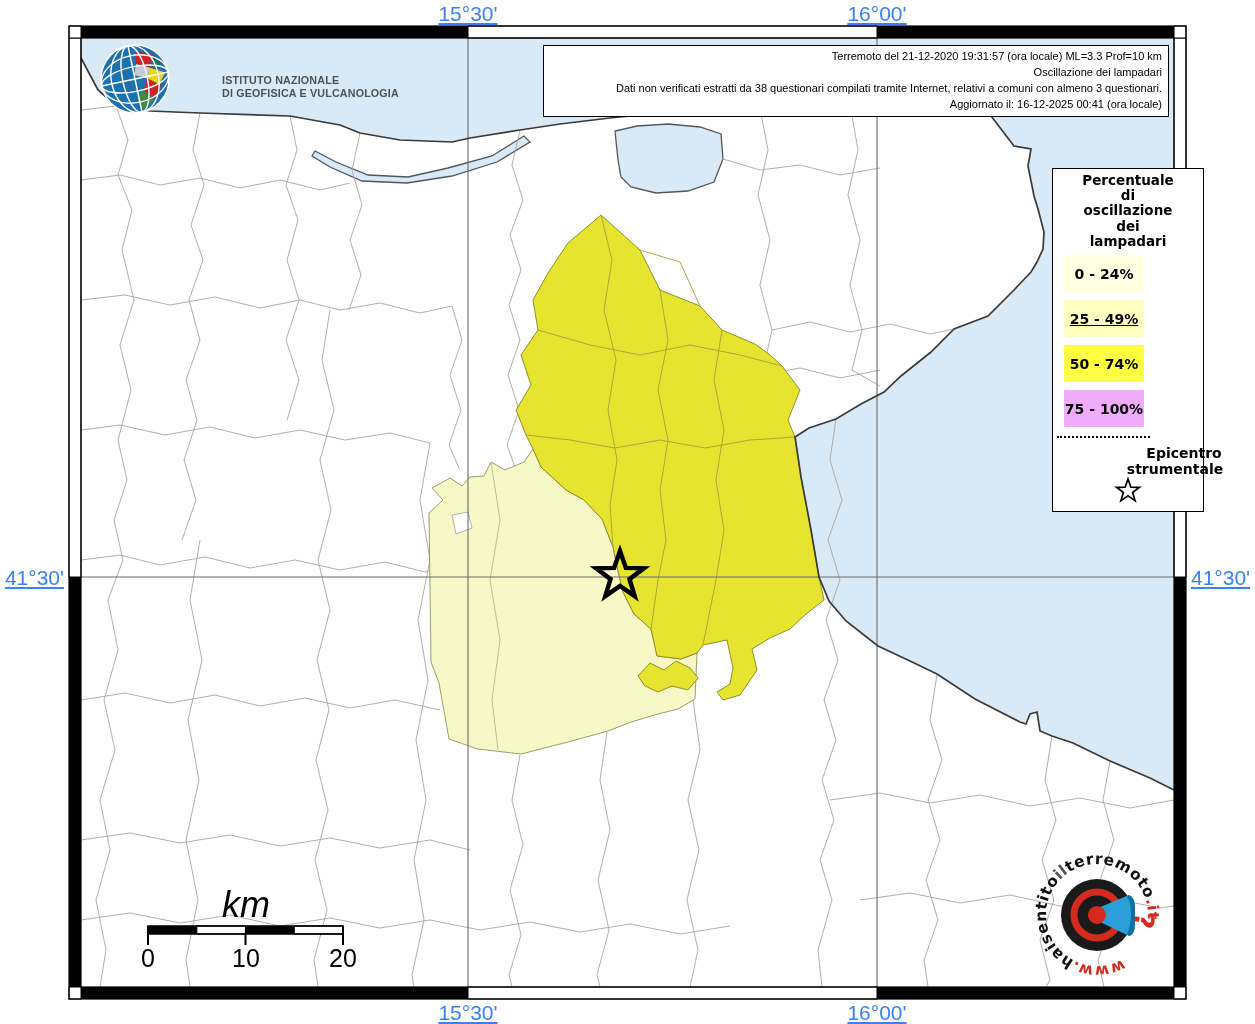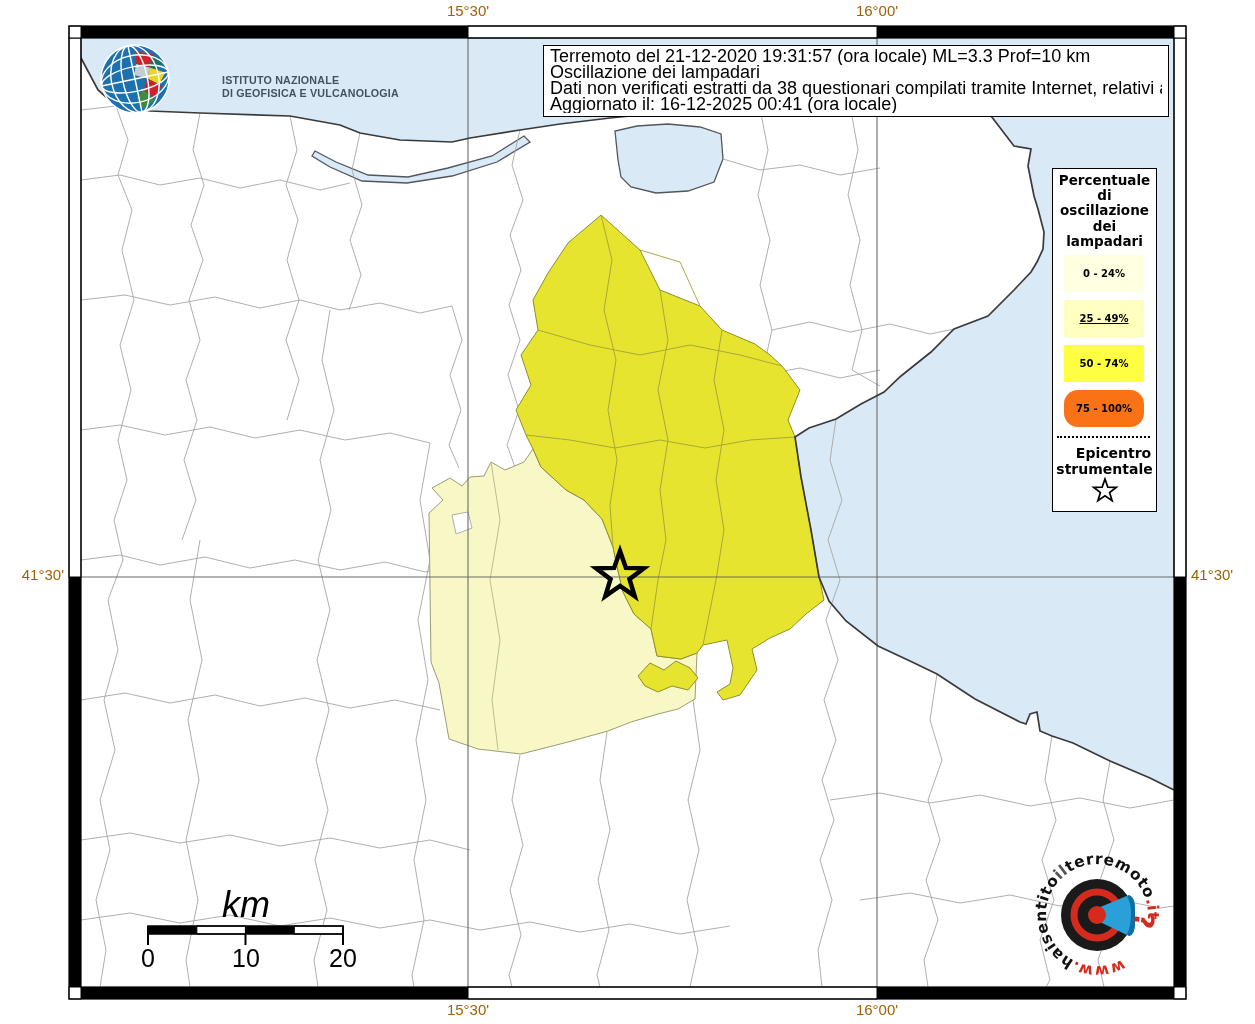--- a/index.html
+++ b/index.html
@@ -1,32 +1,32 @@
 <!DOCTYPE html>
 <html><head>
 <meta charset="utf-8">
 <style>
   html,body{margin:0;padding:0;background:#fff;}
   .stage{position:relative;width:1255px;height:1024px;background:#ffffff;overflow:hidden;
          font-family:"Liberation Sans",sans-serif;color:#000;}
   .stage svg.mapcanvas{position:absolute;left:0;top:0;}
-  .axis-label{position:absolute;font-size:15px;color:#a16207;white-space:nowrap;}
+  .axis-label{position:absolute;font-size:21px;color:#3b82f6;white-space:nowrap;text-decoration:underline;}
   .axis-label.centered{transform:translateX(-50%);}
   .infobox{position:absolute;left:543px;top:45px;width:612px;background:#fff;
-           border:1px solid #000;padding:3px 6px;font-size:18px;line-height:15.9px;z-index:5;}
+           border:1px solid #000;padding:3px 6px;font-size:11px;line-height:15.9px;z-index:5;text-align:right;}
   .infobox div{white-space:nowrap;overflow:hidden;}
   .ingv{position:absolute;left:100px;top:44px;z-index:6;display:flex;align-items:center;gap:44px;}
   .ingv-text{margin-left:8px;margin-top:16px;font-weight:bold;font-size:11.5px;line-height:13px;
              color:#44525e;letter-spacing:0.2px;transform:scaleX(0.93);transform-origin:left center;white-space:nowrap;}
   .legend{position:absolute;left:1052px;top:168px;width:103px;height:342px;background:#fff;
-          border:1.5px solid #000;z-index:5;font-family:"DejaVu Sans","Liberation Sans",sans-serif;}
+          border:1.5px solid #000;z-index:5;font-family:"DejaVu Sans","Liberation Sans",sans-serif;padding-left:47px;}
   .legend-title{position:absolute;top:4px;left:0;width:100%;text-align:center;font-weight:bold;
                 font-size:13.5px;line-height:15.2px;}
   .swatch{position:absolute;left:11px;width:80px;height:37px;display:flex;align-items:center;
-          justify-content:center;font-weight:bold;font-size:10px;}
+          justify-content:center;font-weight:bold;font-size:14px;}
   .legend-dotted{position:absolute;left:4px;width:93px;border-top:2px dotted #000;}
   .legend-epi{position:absolute;width:100%;text-align:center;font-weight:bold;font-size:14px;line-height:16px;}
   .legend-star{position:absolute;left:50%;transform:translateX(-50%);}
   .scalebar-label{position:absolute;font-size:25px;transform:translateX(-50%);z-index:4;}
   .scalebar-km{position:absolute;font-size:36px;transform:translateX(-50%);z-index:4;font-style:italic;}
 </style>
 </head>
 <body>
 
 <div class="stage">
@@ -209,21 +209,21 @@
     <div class="legend-title">
       <div>Percentuale</div>
       <div>di</div>
       <div>oscillazione</div>
       <div>dei</div>
       <div>lampadari</div>
     </div>
     <div class="swatch" style="top: 86px; background-color: rgb(255, 255, 226);">0 - 24%</div>
     <div class="swatch" style="top: 131px; background-color: rgb(255, 255, 192); text-decoration: underline;">25 - 49%</div>
     <div class="swatch" style="top: 176px; background-color: rgb(254, 255, 66);">50 - 74%</div>
-    <div class="swatch" style="top: 221px; background-color: #f97316; border-radius: 14px;">75 - 100%</div>
+    <div class="swatch" style="top: 221px; background-color: #f0abfc;">75 - 100%</div>
     <div class="legend-dotted" style="top:267px;"></div>
     <div class="legend-epi" style="top:276px;margin-left:9px;">Epicentro</div>
     <div class="legend-epi" style="top:292px;">strumentale</div>
     <svg class="legend-star" style="top:308px;" width="28" height="26" viewBox="0 0 28 26">
       <path d="M14,2 L16.8,10.1 L25.4,10.3 L18.6,15.5 L21.1,23.7 L14,18.8 L6.9,23.7 L9.4,15.5 L2.6,10.3 L11.2,10.1 Z" fill="none" stroke="#000" stroke-width="1.7"></path>
     </svg>
   </div>
 
   <span class="scalebar-km" style="left:246px;top:884px;">km</span>
   <span class="scalebar-label" style="left:148px;top:944px;">0</span>

